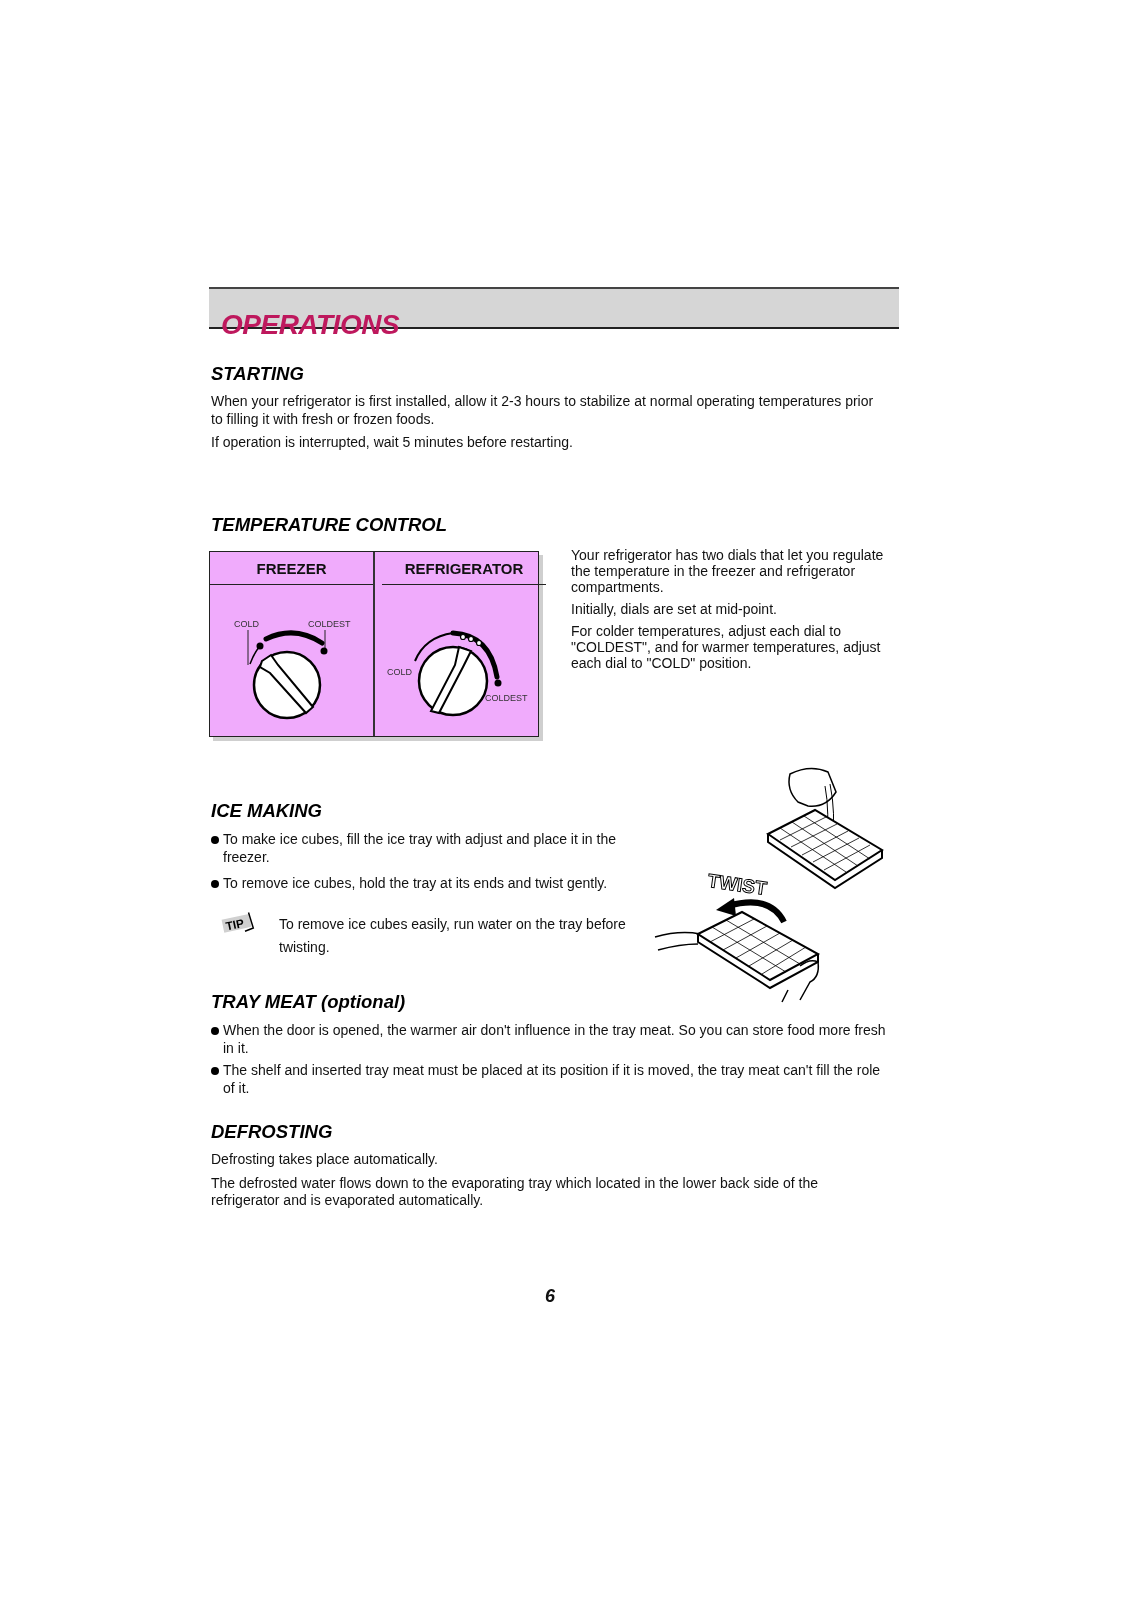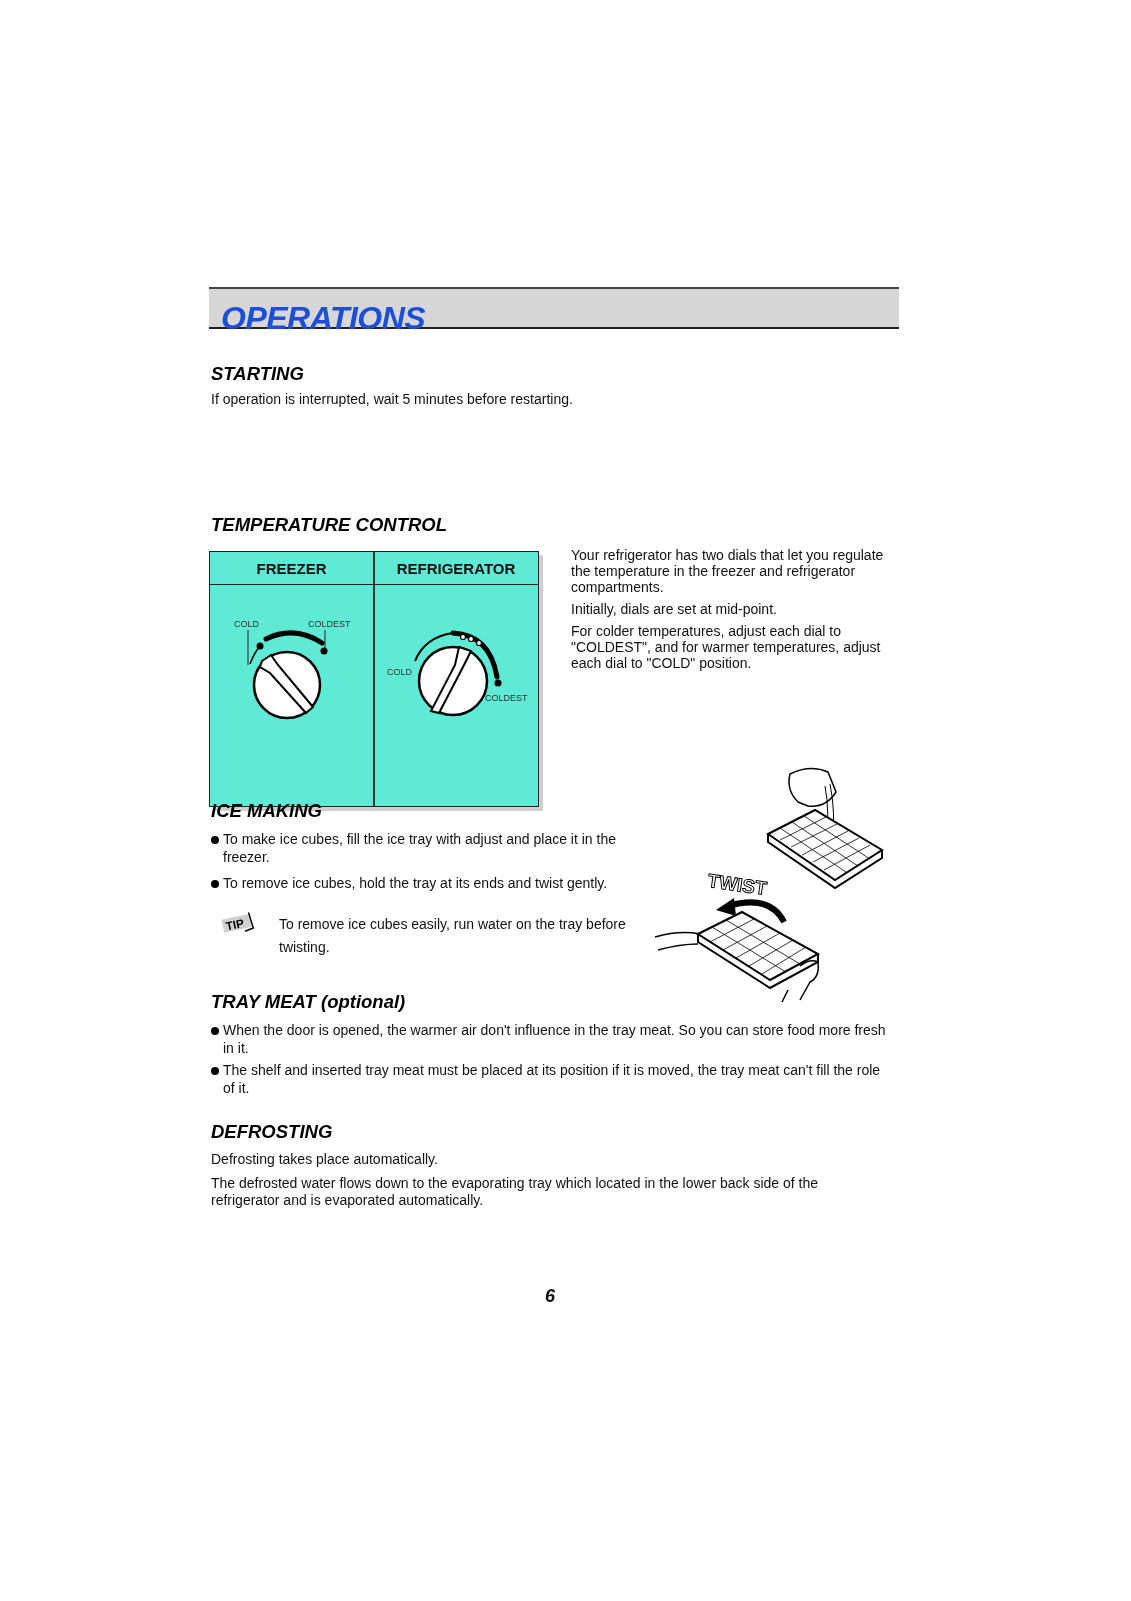--- a/index.html
+++ b/index.html
@@ -8,37 +8,37 @@
     font-family: "Liberation Sans", sans-serif; color: #111;
   }
   .abs { position: absolute; }
   .header-bar {
     left: 209px; top: 287px; width: 690px; height: 42px;
     background: #d6d6d6;
     border-top: 2px solid #444; border-bottom: 2px solid #222;
     box-sizing: border-box;
   }
   .header-title {
-    position: absolute; left: 12px; top: 11px;
-    font-size: 32px; font-weight: bold; font-style: italic; letter-spacing: -0.5px;
-    color: #1d4ed8;
+    position: absolute; left: 12px; top: 20px;
+    font-size: 28px; font-weight: bold; font-style: italic; letter-spacing: -0.5px;
+    color: #be185d;
   }
   h2.sec {
     margin: 0; font-size: 18.5px; font-weight: bold; color: #000; letter-spacing: 0; font-style: italic;
   }
   p.body { margin: 0; font-size: 14px; line-height: 17.5px; color: #111; }
   .bullet { position: relative; padding-left: 12px; font-size: 14px; line-height: 18px; }
   .bullet::before {
     content: ""; position: absolute; left: 0; top: 6px; width: 8px; height: 8px;
     border-radius: 50%; background: #000;
   }
   
   .tc-table {
-    left: 209px; top: 551px; width: 330px; height: 256px;
-    border: 1.5px solid #222; box-sizing: border-box; background: #5eead4;
+    left: 209px; top: 551px; width: 330px; height: 186px;
+    border: 1.5px solid #222; box-sizing: border-box; background: #f0abfc;
     box-shadow: 4px 4px 0 #cfcfcf;
   }
   .tc-head {
     position: absolute; top: 0; height: 33px; border-bottom: 1.5px solid #222;
     box-sizing: border-box; display: flex; align-items: center; justify-content: center;
     font-weight: bold; font-size: 15px;
   }
   .tc-divider { position: absolute; left: 163px; top: 0; bottom: 0; width: 1.5px; background: #333; }
   .dial-label { font-size: 9px; fill: #333; font-family: "Liberation Sans", sans-serif; }
   .tip-badge {
@@ -48,28 +48,29 @@
 </style>
 </head>
 <body>
 
 <div class="abs header-bar">
   <span class="header-title">OPERATIONS</span>
 </div>
 
 <div class="abs" style="left:211px; top:363px; width:690px;">
   <h2 class="sec">STARTING</h2>
+  <p class="body" style="margin-top:8px; width:670px;">When your refrigerator is first installed, allow it 2-3 hours to stabilize at normal operating temperatures prior to filling it with fresh or frozen foods.</p>
   <p class="body" style="margin-top:6px;">If operation is interrupted, wait 5 minutes before restarting.</p>
 </div>
 
 <h2 class="sec abs" style="left:211px; top:514px;">TEMPERATURE CONTROL</h2>
 
 <div class="abs tc-table">
   <div class="tc-head" style="left:0; width:163px;">FREEZER</div>
-  <div class="tc-head" style="left:164px; width:164px;">REFRIGERATOR</div>
+  <div class="tc-head" style="left:172px; width:164px;">REFRIGERATOR</div>
   <div class="tc-divider"></div>
 
   <svg class="abs" style="left:0; top:33px;" width="163" height="166" viewBox="0 0 163 166">
     <text class="dial-label" x="24" y="42">COLD</text>
     <text class="dial-label" x="98" y="42">COLDEST</text>
 
     <line x1="38" y1="45" x2="38" y2="80" stroke="#222" stroke-width="1"></line>
     <line x1="115" y1="45" x2="115" y2="64" stroke="#222" stroke-width="1"></line>
 
     <path d="M 56 54 Q 85 40 112 58" fill="none" stroke="#000" stroke-width="5" stroke-linecap="round"></path>

